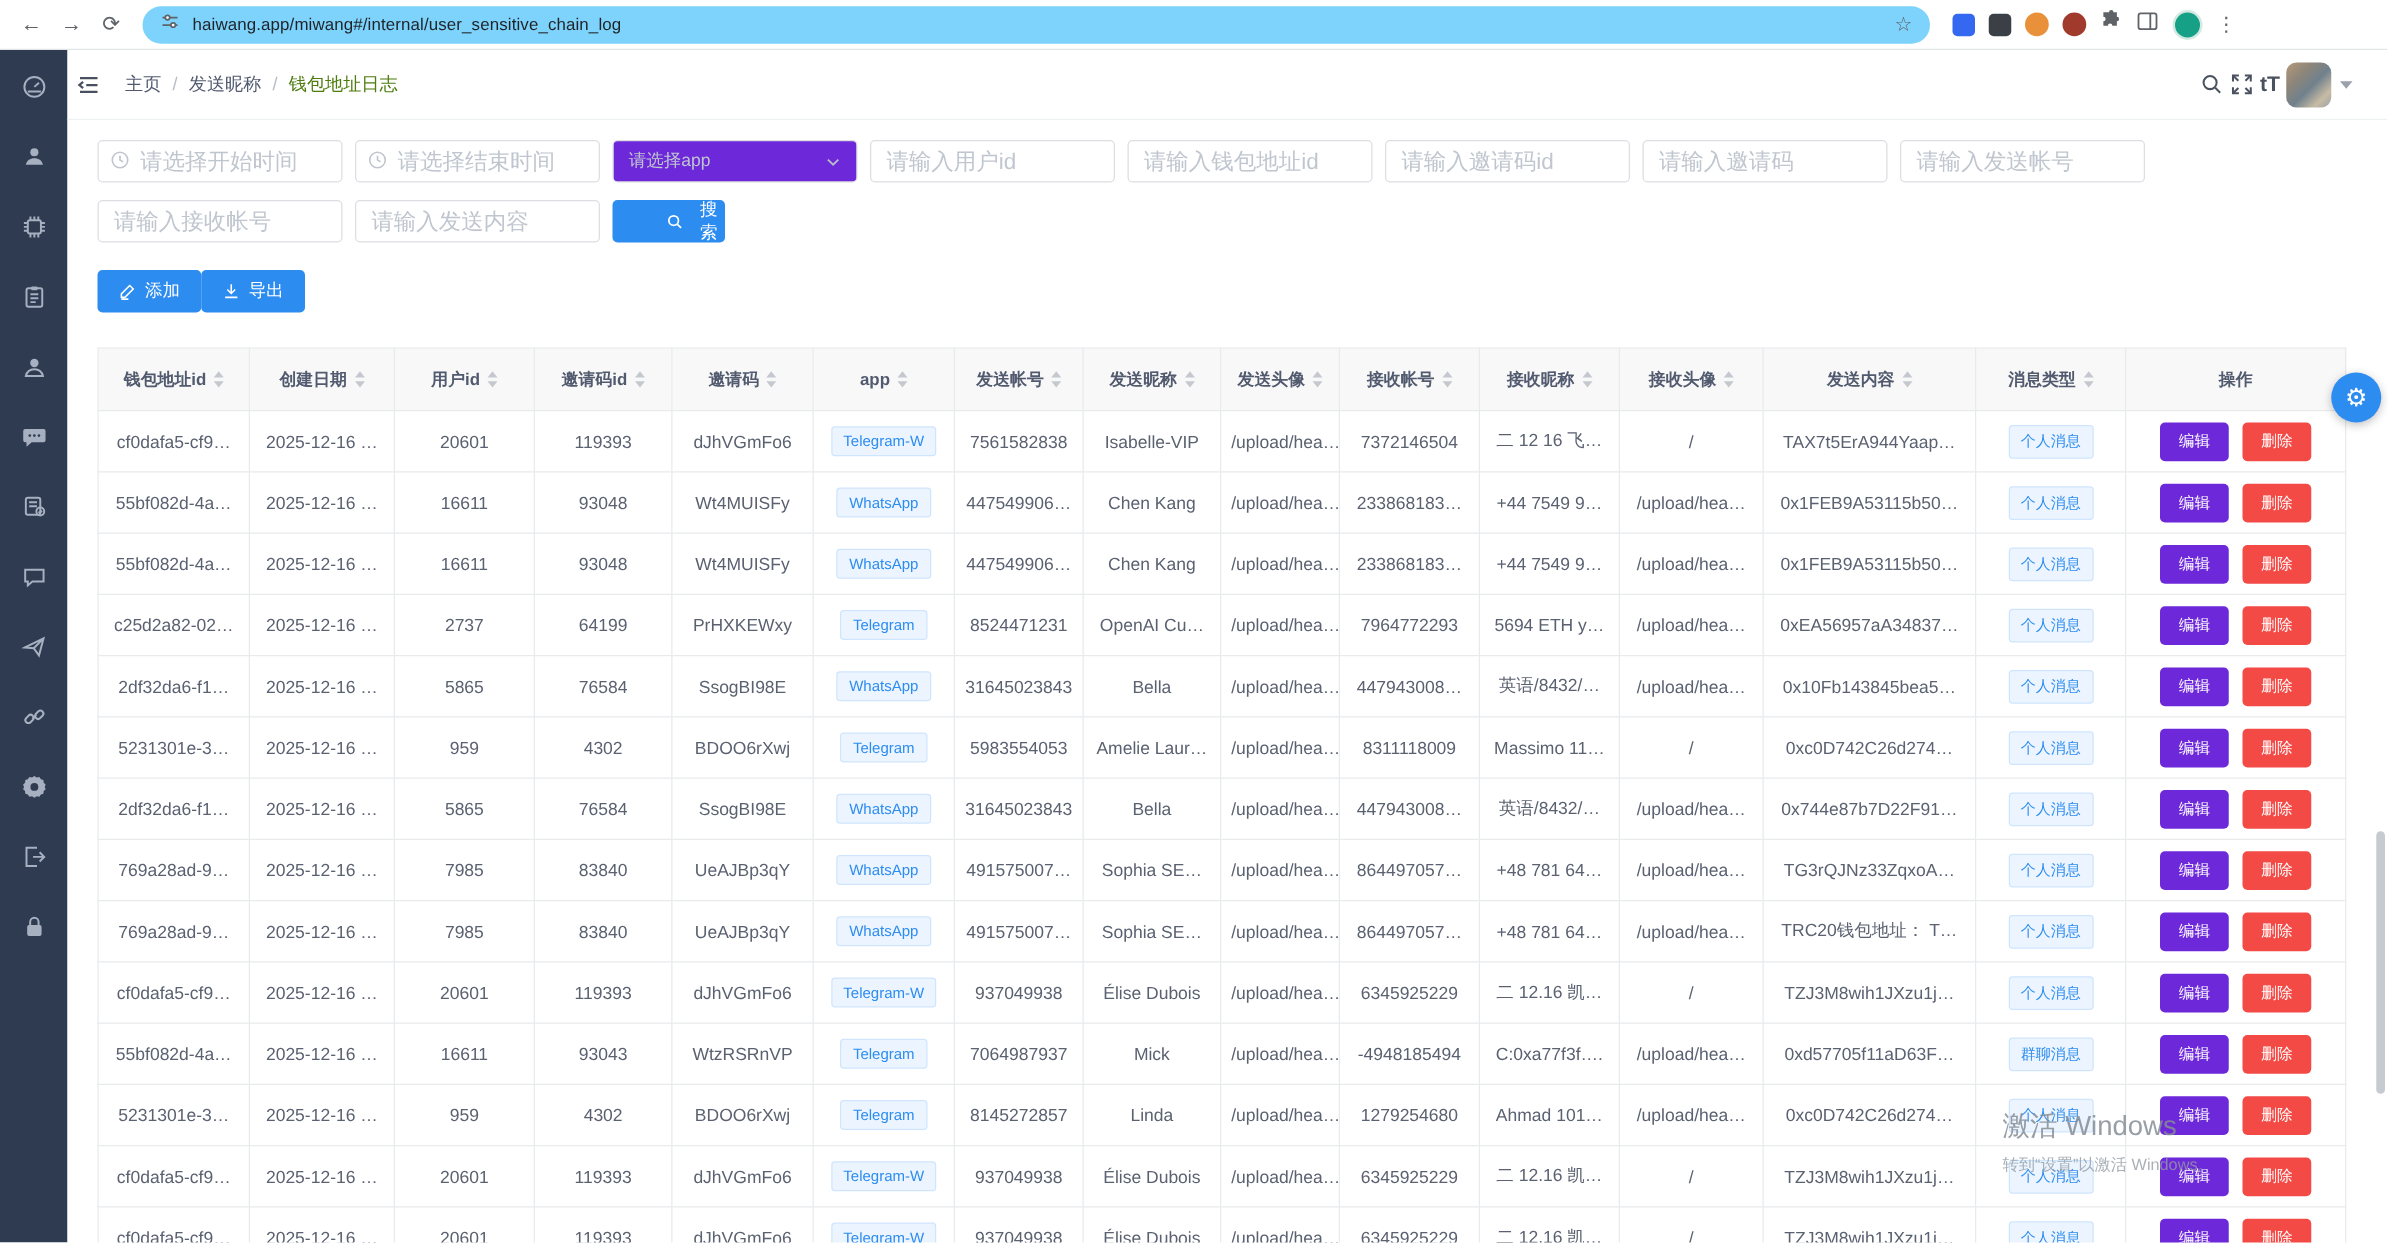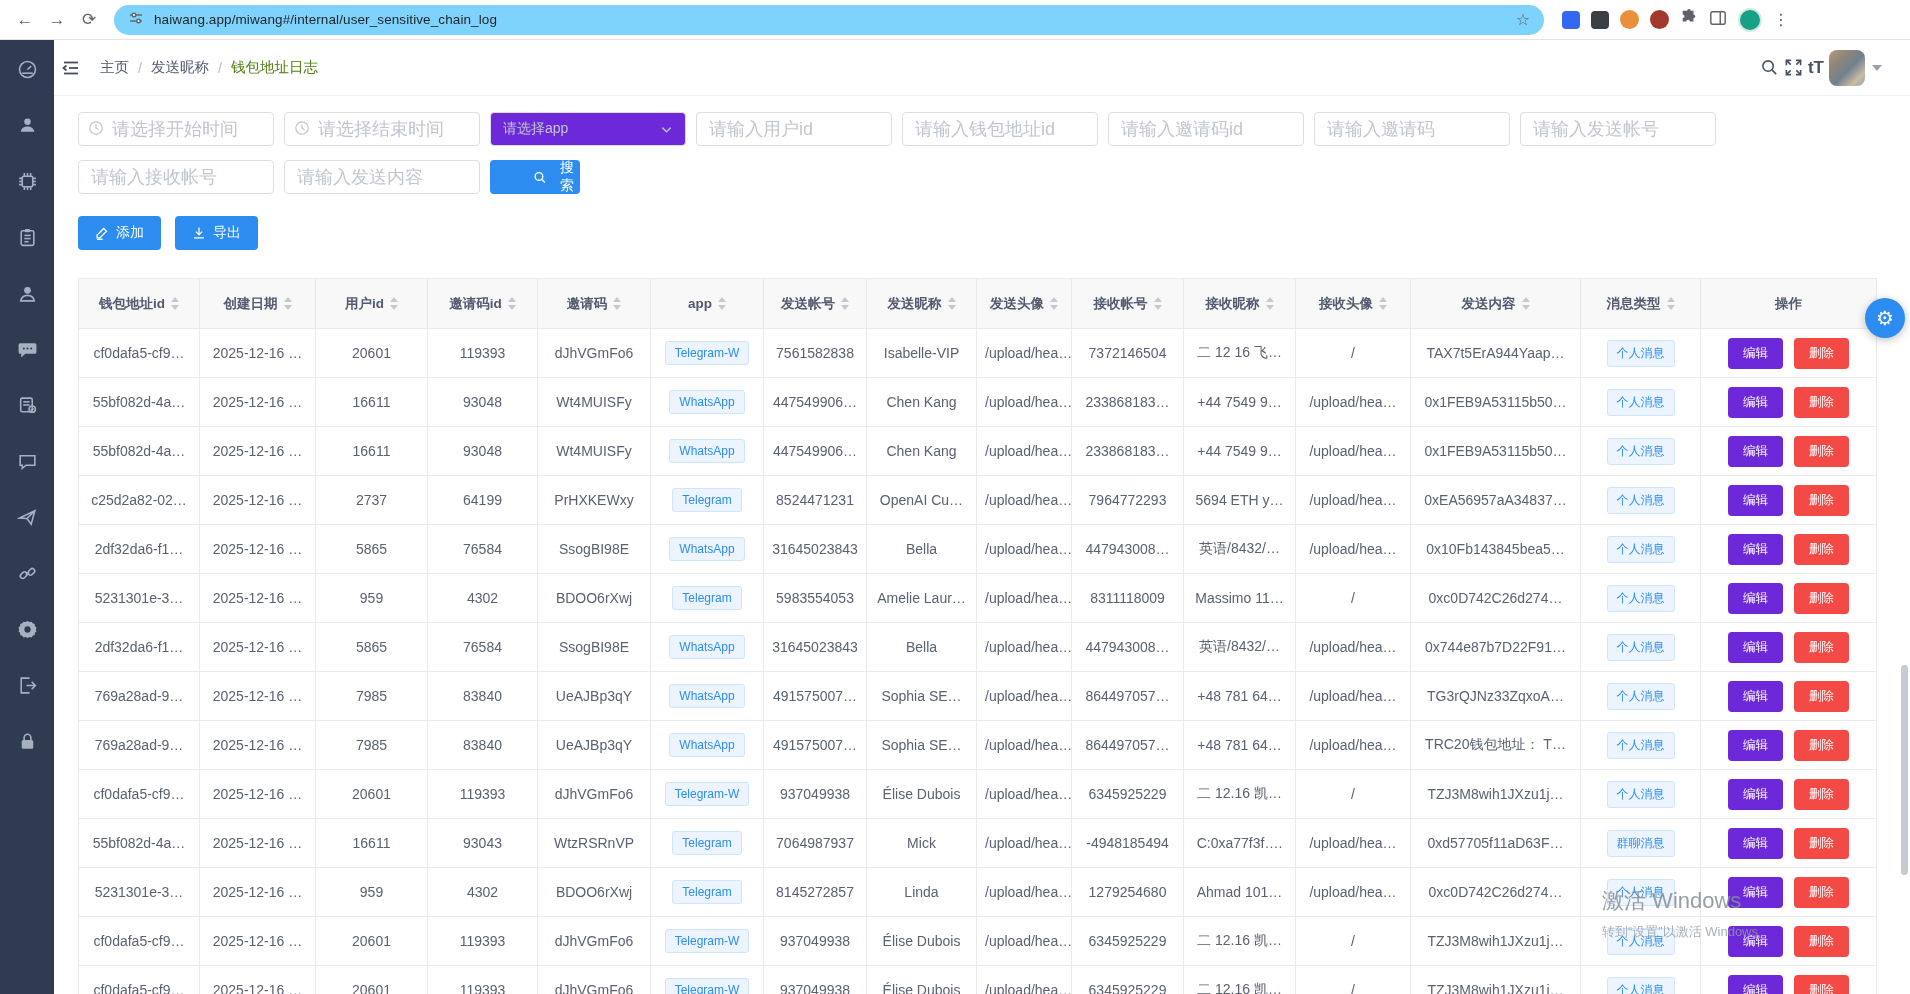--- a/index.html
+++ b/index.html
@@ -58,21 +58,21 @@
   .f-item.has-ico input { padding-left:33px; }
   .f-ico { position:absolute; left:10px; top:8px; color:#c0c6cf; }
   .f-select { width:196px; height:34px; border:1px solid #dcdee2; border-radius:4px;
     display:flex; align-items:center; justify-content:space-between; padding:0 12px;
     font-size:14px; color:#c0c6cf; cursor:pointer; background:#6d28d9; }
   .btn { height:34px; border:none; border-radius:4px; color:#fff; font-size:14px;
     display:inline-flex; align-items:center; justify-content:center; gap:7px; cursor:pointer;
     font-family:"Liberation Sans","DejaVu Sans",sans-serif;padding-left:43px; }
   .btn-primary { background:#2d8cf0; }
   .search-btn { width:90px; }
-  .action-btns { margin-top:22px; display:flex; gap:14px; }
+  .action-btns { margin-top:22px; display:flex; }
   .action-btns .btn { padding:0 17px; }
 
   
   .table-wrap { margin-top:28px; width:1798px; }
   table { border-collapse:collapse; table-layout:fixed; width:1798px; }
   th { height:50px; background:#f8f8f9; border:1px solid #e8eaec; font-size:13.5px;
     font-weight:700; color:#515a6e; padding:0 12px; white-space:nowrap; }
   td { height:49px; border:1px solid #e8eaec; font-size:14px; color:#5a6170;
     text-align:center; padding:0 8px; white-space:nowrap; overflow:hidden; background:#fff; }
   .th-inner { display:inline-flex; align-items:center; gap:6px; }

